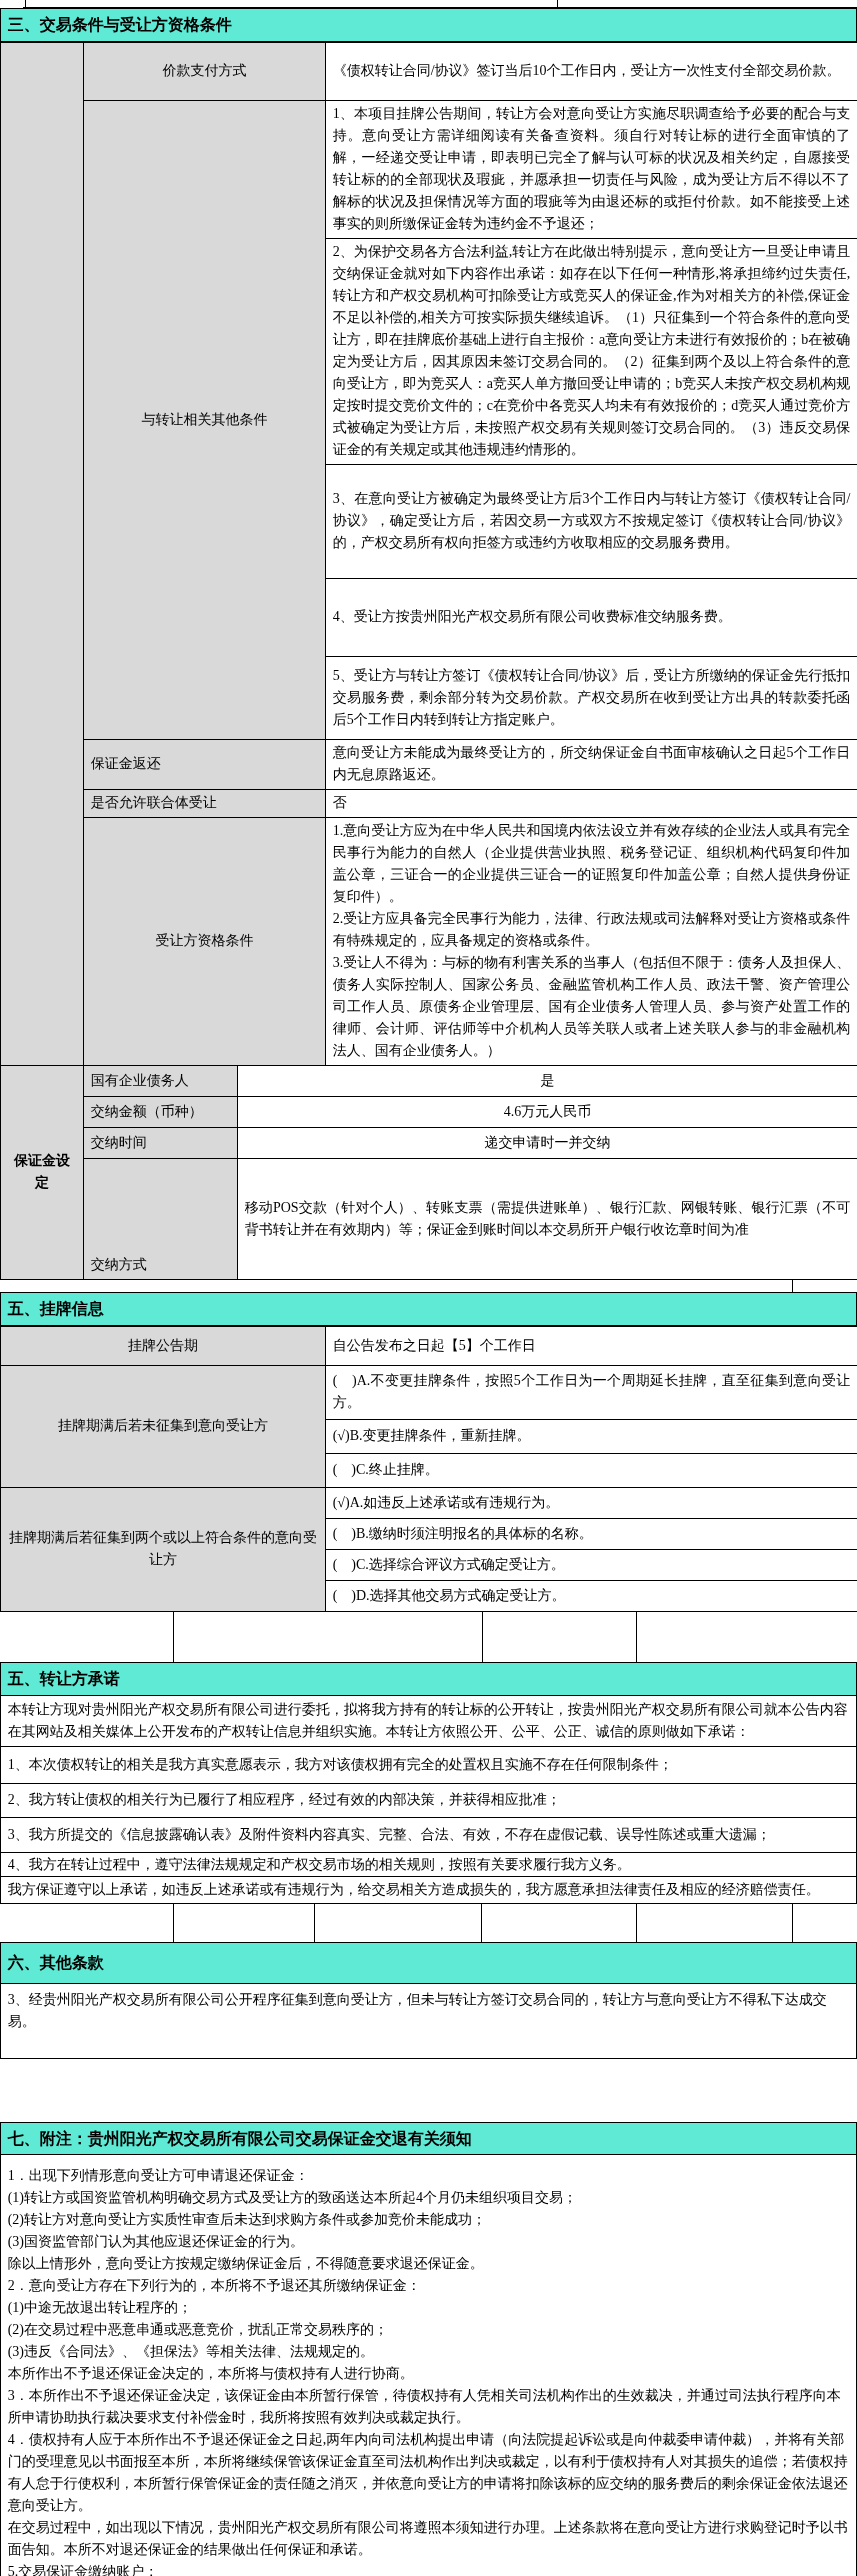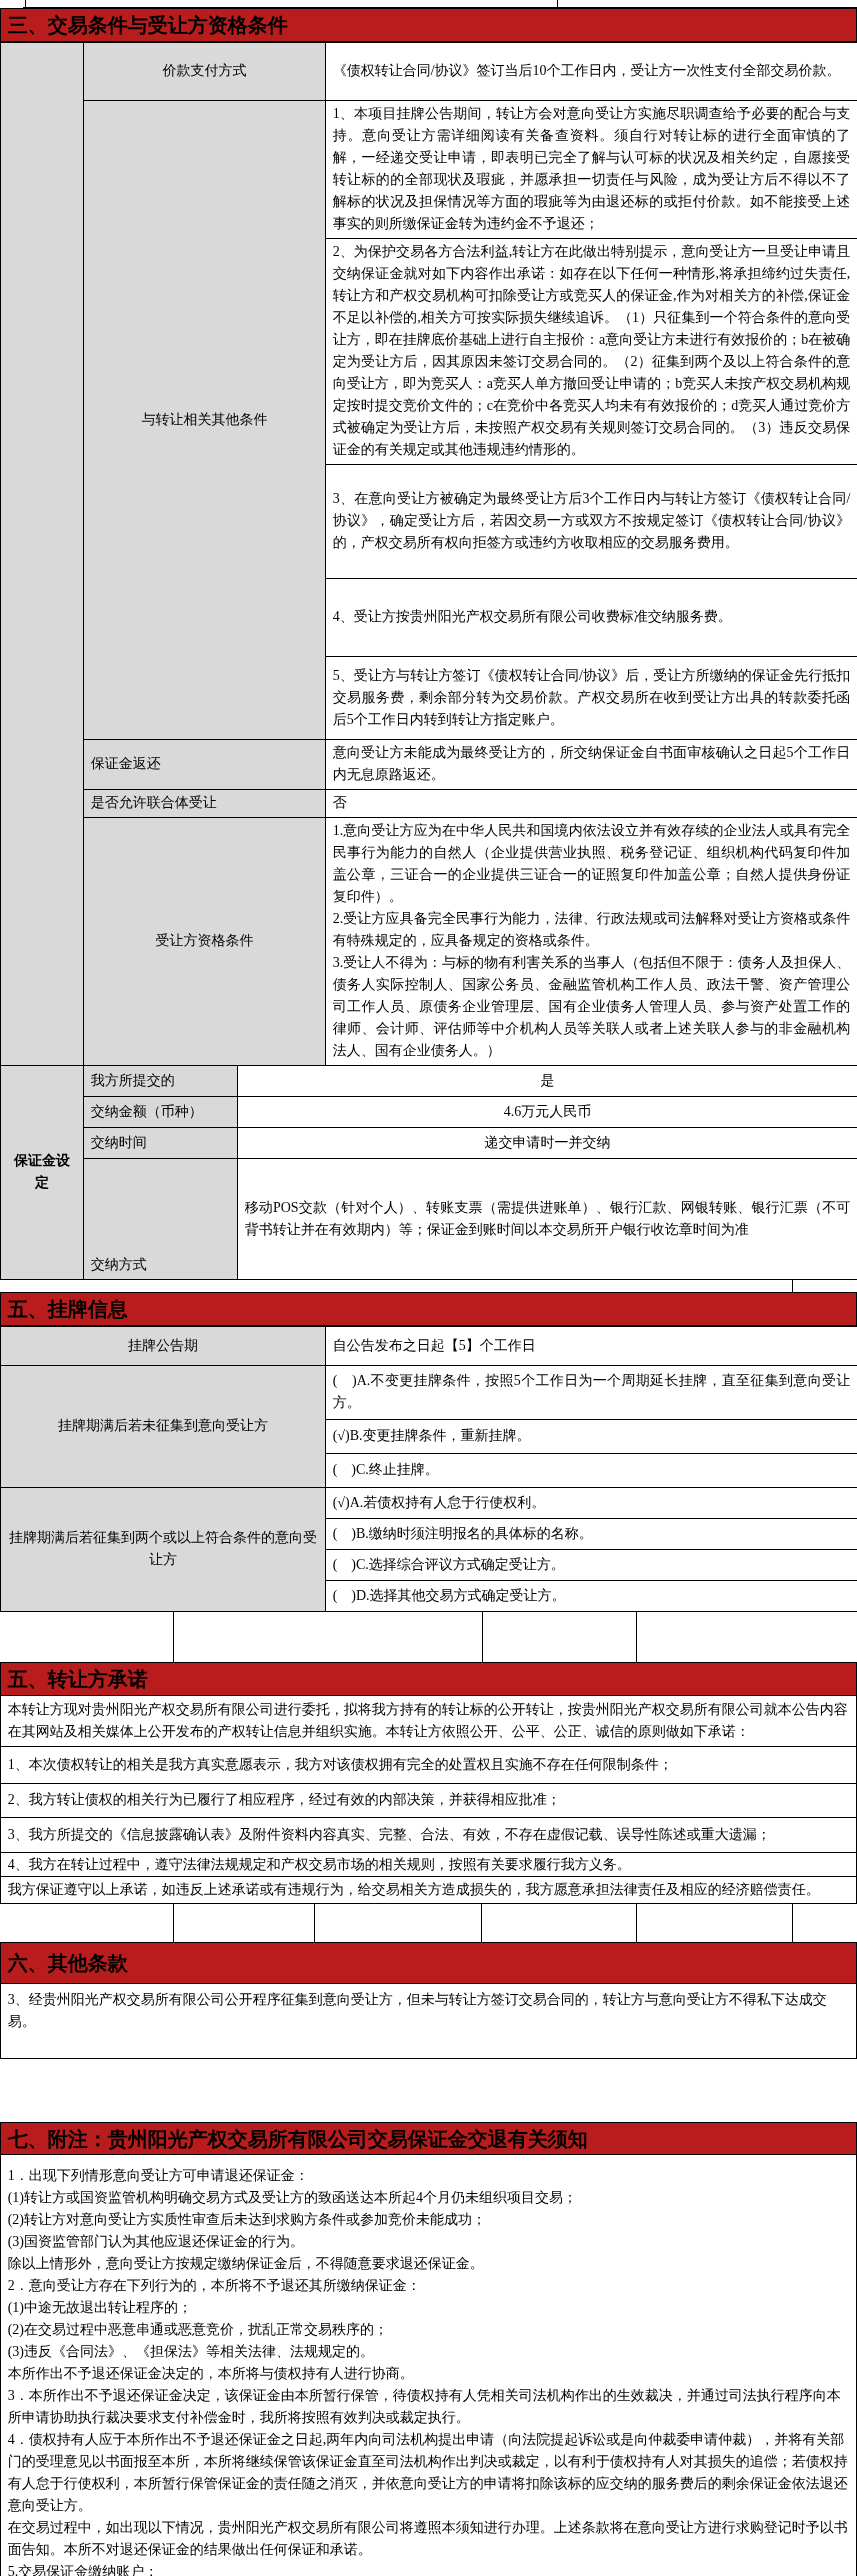--- a/index.html
+++ b/index.html
@@ -1,21 +1,21 @@
 <!DOCTYPE html>
 <html style="font-size:13.3px"><head>
 <meta charset="utf-8">
 <style>
   html,body{margin:0;padding:0;background:#fff;color:#000;}
   body{width:857px;font-family:"Liberation Serif","DejaVu Serif",serif;font-size:14px;line-height:22px;}
   .sheet{width:857px;}
   table{border-collapse:collapse;width:857px;table-layout:fixed;border-radius:17px;}
   td{border:0.8px solid #000;padding:2.5px 6.7px;vertical-align:middle;word-break:break-all;text-align:justify;}
   .gray{background:#d9d9d9;}
-  .band{background:#b91c1c;border:0.8px solid #000;font-weight:bold;font-size:20px;line-height:20px;
+  .band{background:#5eead4;border:0.8px solid #000;font-weight:bold;font-size:16px;line-height:20px;
         padding:5.8px 6.7px;font-family:"Liberation Sans","DejaVu Sans",sans-serif;}
   .center{text-align:center;}
   .pre{white-space:pre-wrap;}
   .topstrip{height:8.3px;position:relative;}
   .topstrip .hline{position:absolute;left:23px;right:0;bottom:0;border-bottom:0.8px solid #000;}
   .topstrip .v1{position:absolute;left:25px;top:0;bottom:0;border-left:0.8px solid #000;}
   .topstrip .v2{position:absolute;left:557px;top:0;bottom:0;border-left:0.8px solid #000;}
   .spacer{position:relative;background:#fff;}
   .spacer .v{position:absolute;top:0;bottom:0;border-left:0.8px solid #000;}
   .h15{height:12.5px;}.h60{height:50px;}.h45{height:38px;}.h75{height:63px;}
@@ -72,21 +72,21 @@
       <td>否</td>
     </tr>
     <tr>
       <td class="gray center" colspan="2">受让方资格条件</td>
       <td class="pre">1.意向受让方应为在中华人民共和国境内依法设立并有效存续的企业法人或具有完全民事行为能力的自然人（企业提供营业执照、税务登记证、组织机构代码复印件加盖公章，三证合一的企业提供三证合一的证照复印件加盖公章；自然人提供身份证复印件）。
 2.受让方应具备完全民事行为能力，法律、行政法规或司法解释对受让方资格或条件有特殊规定的，应具备规定的资格或条件。
 3.受让人不得为：与标的物有利害关系的当事人（包括但不限于：债务人及担保人、债务人实际控制人、国家公务员、金融监管机构工作人员、政法干警、资产管理公司工作人员、原债务企业管理层、国有企业债务人管理人员、参与资产处置工作的律师、会计师、评估师等中介机构人员等关联人或者上述关联人参与的非金融机构法人、国有企业债务人。）</td>
     </tr>
     <tr>
       <td class="gray center" rowspan="4" style="font-weight:bold">保证金设定</td>
-      <td class="gray">我方所提交的</td>
+      <td class="gray">国有企业债务人</td>
       <td class="center" colspan="2" style="height:25px">是</td>
     </tr>
     <tr>
       <td class="gray">交纳金额（币种）</td>
       <td class="center" colspan="2" style="height:25px">4.6万元人民币</td>
     </tr>
     <tr>
       <td class="gray">交纳时间</td>
       <td class="center" colspan="2" style="height:25px">递交申请时一并交纳</td>
     </tr>
@@ -117,21 +117,21 @@
       <td style="height:48px">(　)A.不变更挂牌条件，按照5个工作日为一个周期延长挂牌，直至征集到意向受让方。</td>
     </tr>
     <tr>
       <td style="height:28px">(√)B.变更挂牌条件，重新挂牌。</td>
     </tr>
     <tr>
       <td style="height:28px">(　)C.终止挂牌。</td>
     </tr>
     <tr>
       <td class="gray center" rowspan="4">挂牌期满后若征集到两个或以上符合条件的意向受让方</td>
-      <td style="height:25px">(√)A.若债权持有人怠于行使权利。</td>
+      <td style="height:25px">(√)A.如违反上述承诺或有违规行为。</td>
     </tr>
     <tr>
       <td style="height:25px">(　)B.缴纳时须注明报名的具体标的名称。</td>
     </tr>
     <tr>
       <td style="height:25px">(　)C.选择综合评议方式确定受让方。</td>
     </tr>
     <tr>
       <td style="height:25px">(　)D.选择其他交易方式确定受让方。</td>
     </tr>

